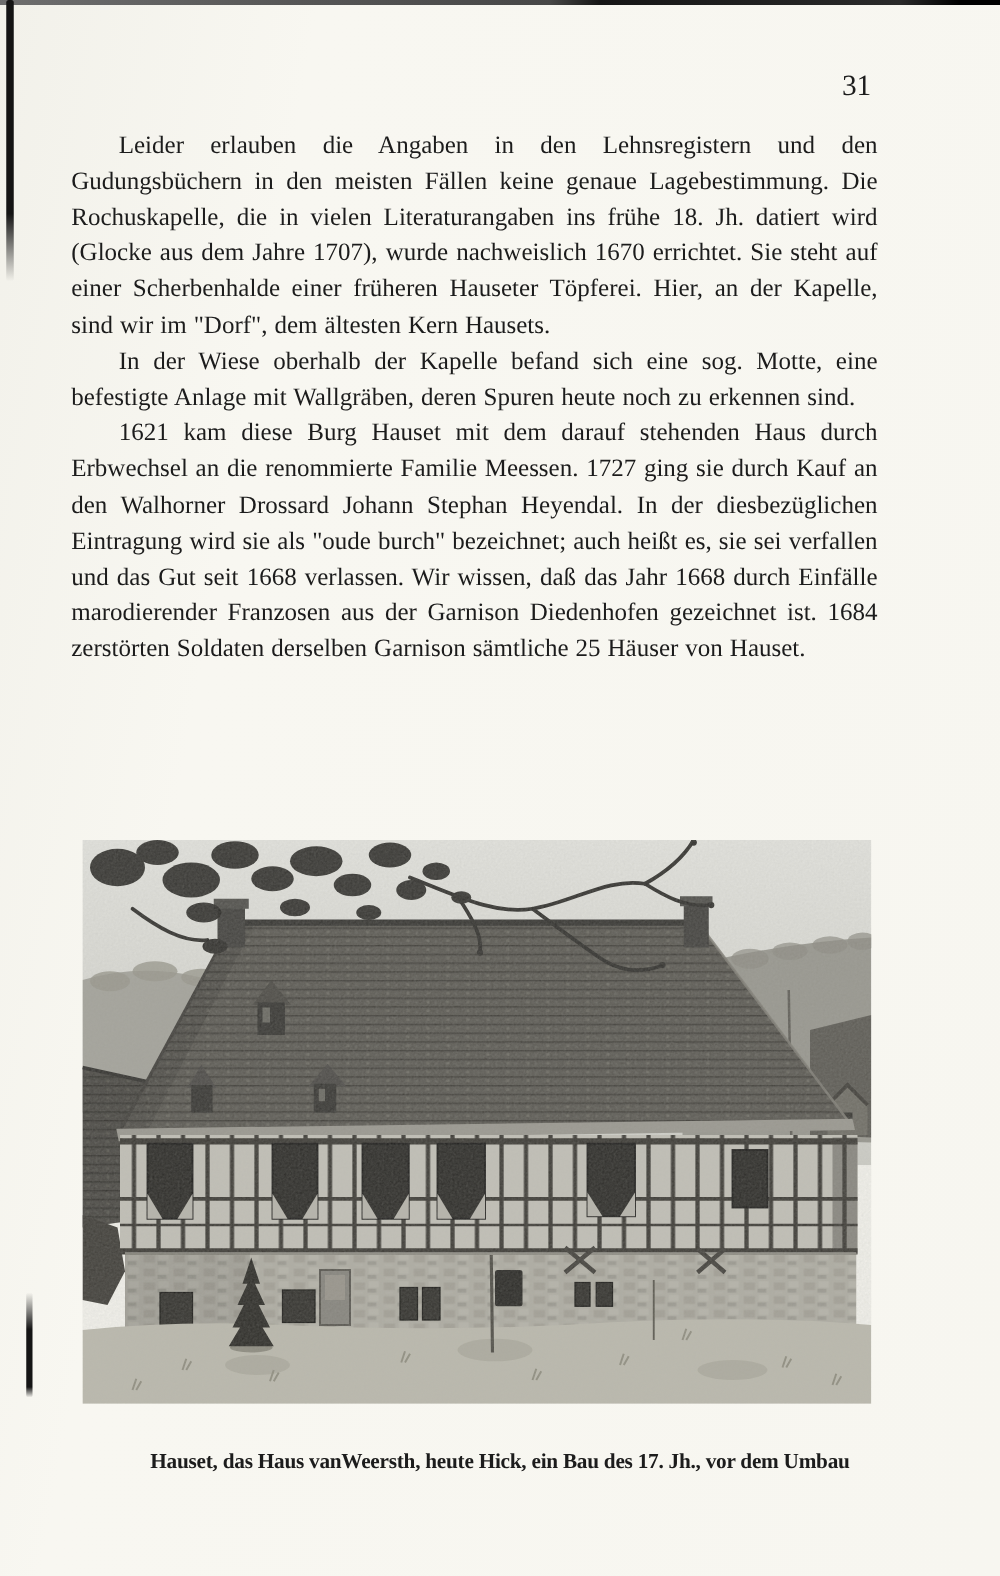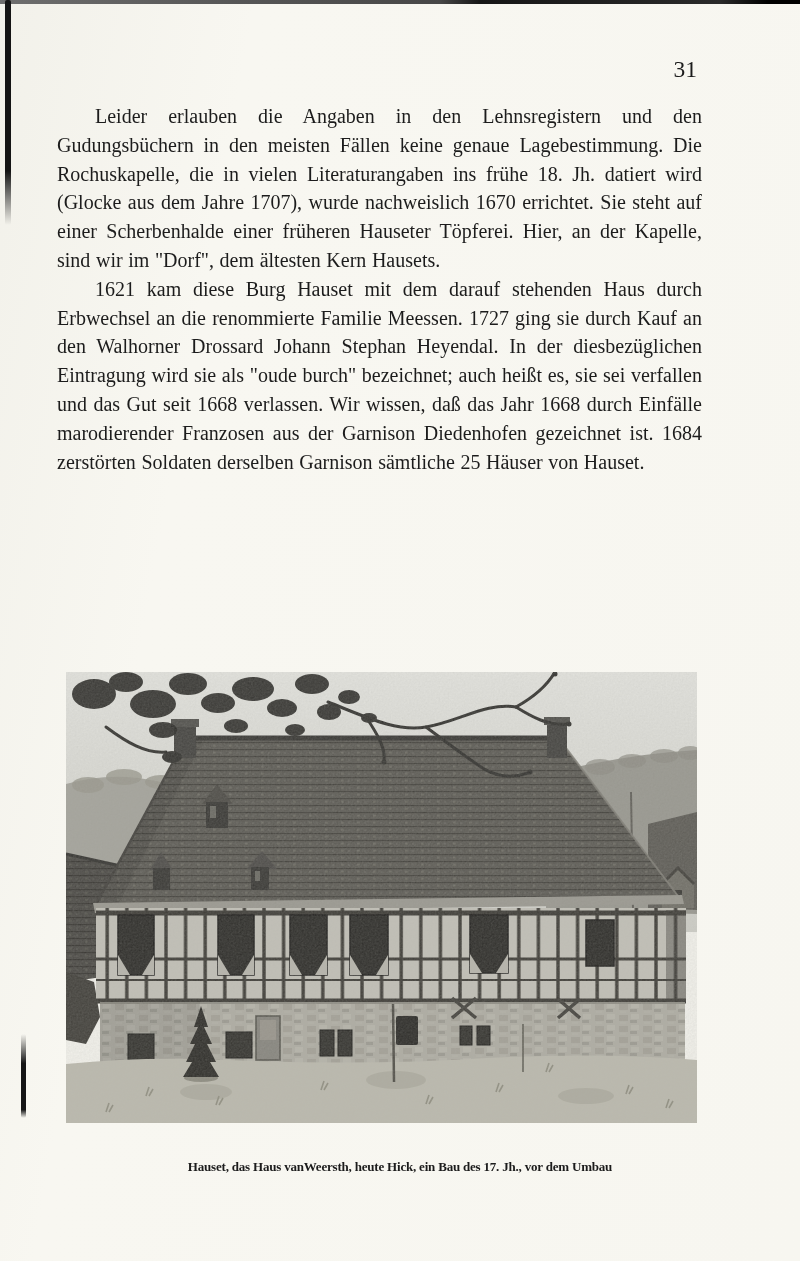--- a/index.html
+++ b/index.html
@@ -35,36 +35,37 @@
     text-align:justify;text-indent:38px;
     word-spacing:0.6px;
     hyphens:none;
   }
   .figure{
     position:absolute;left:66px;top:672px;width:631px;height:451px;
   }
   .figure svg{display:block;width:100%;height:100%;}
   .caption{
     position:absolute;left:0;top:1159px;width:800px;
-    text-align:center;font-weight:bold;font-size:13px;letter-spacing:-0.2px;
+    text-align:center;font-weight:bold;font-size:17px;letter-spacing:-0.2px;
   }
 </style>
 </head>
 <body>
 
 <div class="page">
 
   <div class="top-edge"></div>
   <div class="binding-top"></div>
   <div class="binding-bottom"></div>
 
   <div class="page-number">31</div>
 
   <div class="text-block">
     <p>Leider erlauben die Angaben in den Lehnsregistern und den Gudungsbüchern in den meisten Fällen keine genaue Lagebestimmung. Die Rochuskapelle, die in vielen Literaturangaben ins frühe 18. Jh. datiert wird (Glocke aus dem Jahre 1707), wurde nachweislich 1670 errichtet. Sie steht auf einer Scherbenhalde einer früheren Hauseter Töpferei. Hier, an der Kapelle, sind wir im "Dorf", dem ältesten Kern Hausets.</p>
+    <p>In der Wiese oberhalb der Kapelle befand sich eine sog. Motte, eine befestigte Anlage mit Wallgräben, deren Spuren heute noch zu erkennen sind.</p>
     <p>1621 kam diese Burg Hauset mit dem darauf stehenden Haus durch Erbwechsel an die renommierte Familie Meessen. 1727 ging sie durch Kauf an den Walhorner Drossard Johann Stephan Heyendal. In der diesbezüglichen Eintragung wird sie als "oude burch" bezeichnet; auch heißt es, sie sei verfallen und das Gut seit 1668 verlassen. Wir wissen, daß das Jahr 1668 durch Einfälle marodierender Franzosen aus der Garnison Diedenhofen gezeichnet ist. 1684 zerstörten Soldaten derselben Garnison sämtliche 25 Häuser von Hauset.</p>
   </div>
 
   <div class="figure">
     <svg viewBox="0 0 631 451" xmlns="http://www.w3.org/2000/svg">
       <title>Schwarzweißfoto: Fachwerkhaus mit großem Walmdach, drei Gauben, Bruchsteinsockel und Wiese im Vordergrund</title>
       <defs>
         <linearGradient id="skyGrad" x1="0" y1="0" x2="0" y2="1">
           <stop offset="0" stop-color="#e7e7e2"></stop>
           <stop offset="0.55" stop-color="#dadad4"></stop>

